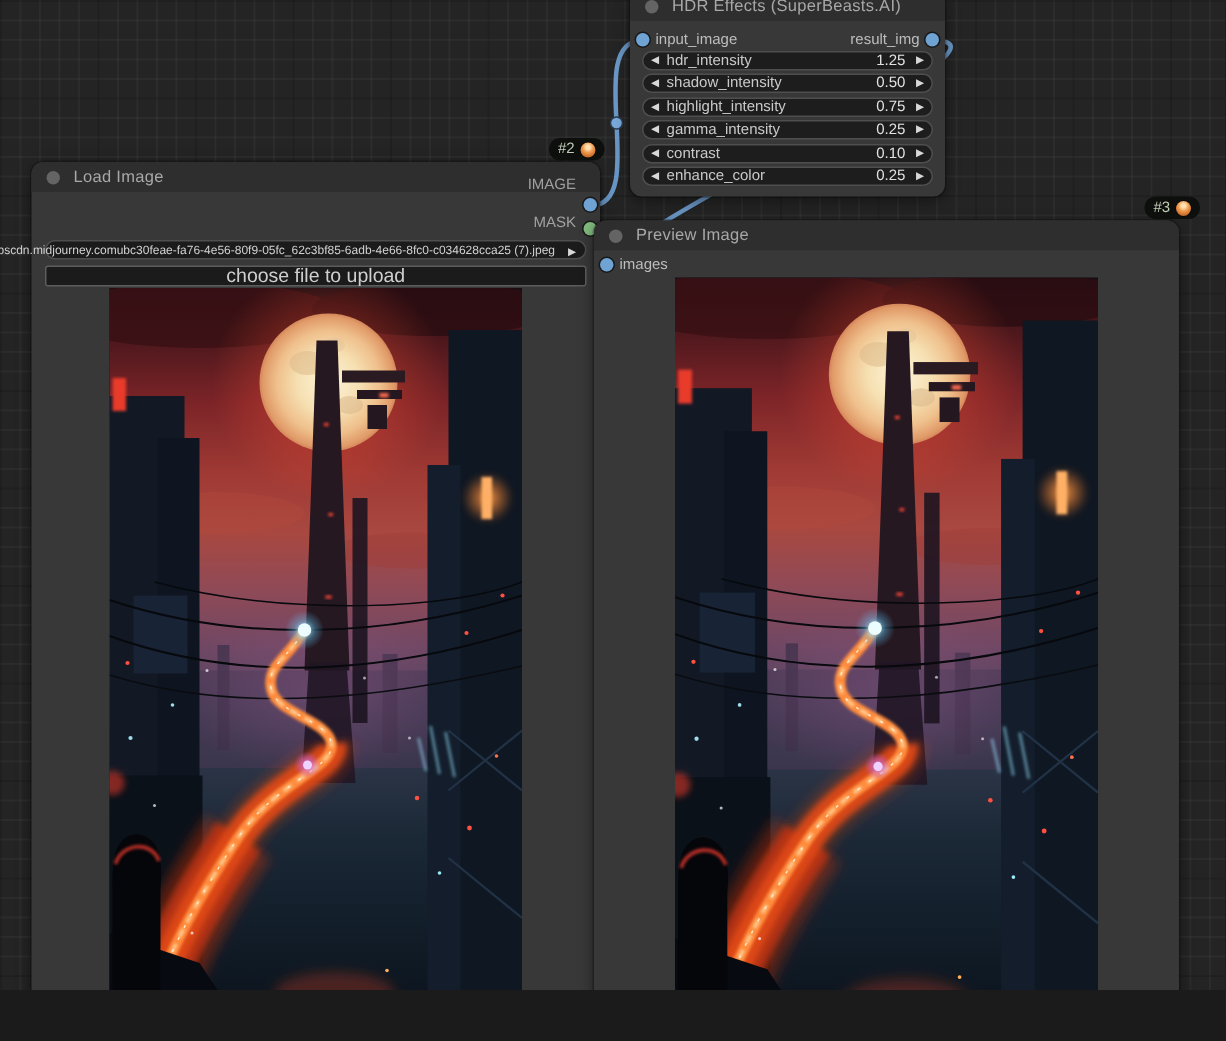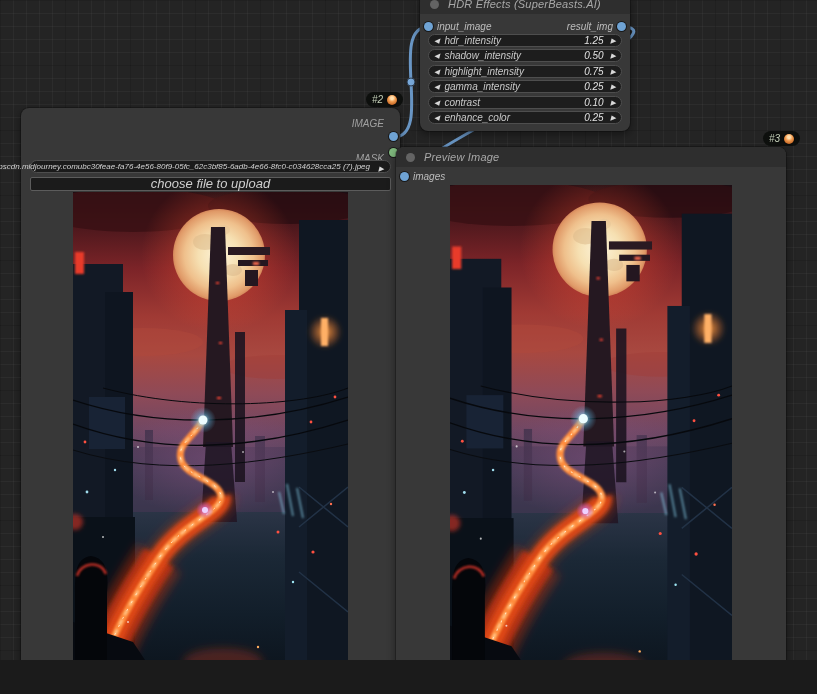--- a/index.html
+++ b/index.html
@@ -8,21 +8,20 @@
 
   #canvas {
     position:relative; width:817px; height:660px; overflow:hidden;
     background-color:#242424;
     background-image:
       linear-gradient(rgba(0,0,0,0.28) 1px, transparent 1px),
       linear-gradient(90deg, rgba(0,0,0,0.28) 1px, transparent 1px),
       linear-gradient(rgba(255,255,255,0.035) 1px, transparent 1px),
       linear-gradient(90deg, rgba(255,255,255,0.035) 1px, transparent 1px);
     background-size: 65px 65px, 65px 65px, 13px 13px, 13px 13px;
-    font-style: italic;
   }
 
   .wires { position:absolute; left:0; top:0; z-index:1; pointer-events:none; }
   .link { stroke:#6f9ed0; stroke-width:3; fill:none; stroke-linecap:round; opacity:.95; }
   .link-dot { fill:#79a9da; stroke:#2c3c4e; stroke-width:1; }
 
   .node {
     position:absolute; z-index:2; background:#383838; border-radius:8px;
     box-shadow:0 3px 10px rgba(0,0,0,.45), 0 0 0 1px rgba(0,0,0,.25);
   }
@@ -282,23 +281,27 @@
         <span class="arrow">▶</span>
       </div>
     </div>
   </div>
 
   <div class="badge" style="left:366px; top:92px;">
     <span>#2</span>
     <span class="badge-ico"></span>
   </div>
   <div class="node" style="left:21px; top:108px; width:379px; height:568px;">
+    <div class="node-title">
+      <span class="tdot"></span>
+      <span>Load Image</span>
+    </div>
     <span class="slot-label dim" style="right:16px; top:10px;text-align:center;">IMAGE</span>
     <span class="slot-dot dot-image" style="left:368px; top:24px;"></span>
-    <span class="slot-label dim" style="right:16px; top:45px;">MASK</span>
+    <span class="slot-label dim" style="right:16px; top:35px;">MASK</span>
     <span class="slot-dot dot-mask" style="left:368px; top:40px;"></span>
 
     <div class="combo" style="left:9px; right:9px; top:52px;">
       <span class="combo-text">tpscdn.midjourney.comubc30feae-fa76-4e56-80f9-05fc_62c3bf85-6adb-4e66-8fc0-c034628cca25 (7).jpeg</span>
       <span class="arrow combo-arrow">▶</span>
     </div>
     <div class="upload-btn" style="left:9px; right:9px; top:69px;">choose file to upload</div>
 
     <svg class="node-img" style="left:52px; top:84px;" width="275" height="480">
       <use href="#scene"></use>

